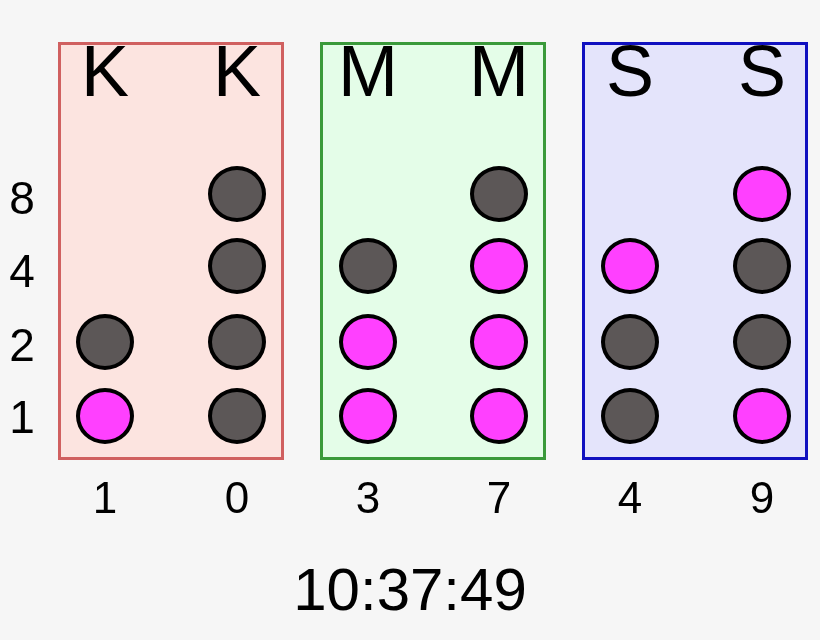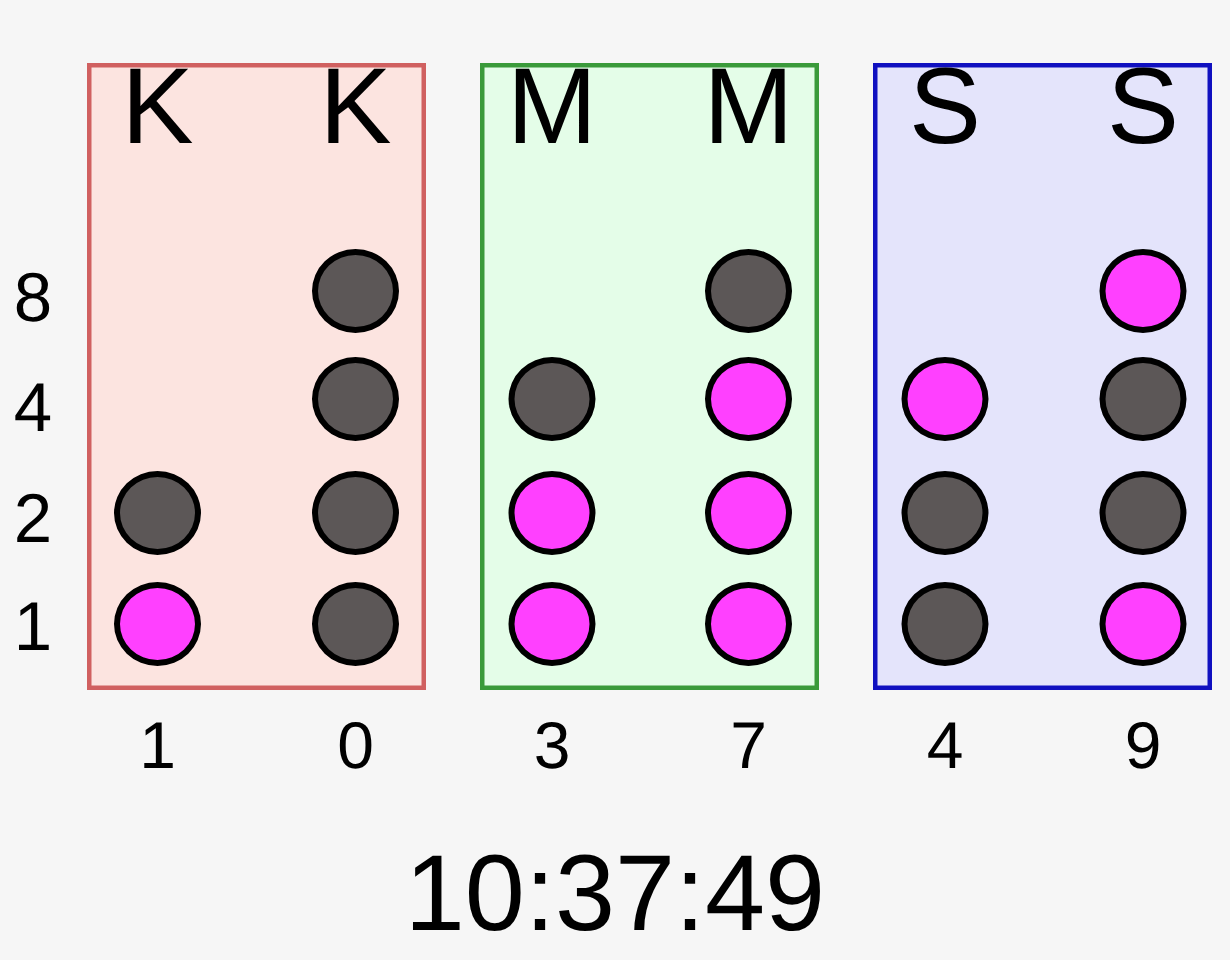--- a/index.html
+++ b/index.html
@@ -3,21 +3,21 @@
 <meta charset="utf-8">
 <style>
   html, body { margin:0; padding:0; }
   body { width:820px; height:640px; background:#f6f6f6; position:relative; overflow:hidden;
          font-family:"Liberation Sans", "DejaVu Sans", sans-serif; color:#000; }
   .group { position:absolute; top:42px; height:418px; width:226px; box-sizing:border-box; border:3px solid; }
   .head { position:absolute; top:35px; font-size:72px; line-height:1; width:70px; text-align:center; }
   .dot { position:absolute; width:58px; height:56px; border-radius:50%; border:4px solid #000; box-sizing:border-box; }
   .rowlbl { position:absolute; left:0; width:44px; text-align:center; font-size:46px; line-height:1; }
   .digit { position:absolute; top:476px; width:60px; text-align:center; font-size:44px; line-height:1; }
-  .time { position:absolute; left:0; width:820px; top:560px; text-align:center; font-size:72px; line-height:1; }
+  .time { position:absolute; left:0; width:820px; top:560px; text-align:center; font-size:60px; line-height:1; }
 </style>
 </head>
 <body>
 
 <div id="diagram">
     <div class="rowlbl" style="top: 175px;">8</div>
     <div class="rowlbl" style="top: 248px;">4</div>
     <div class="rowlbl" style="top: 322px;">2</div>
     <div class="rowlbl" style="top: 394px;">1</div>
     <div class="group" style="left: 58px; border-color: rgb(208, 96, 96); background: rgb(252, 228, 224);"></div>

